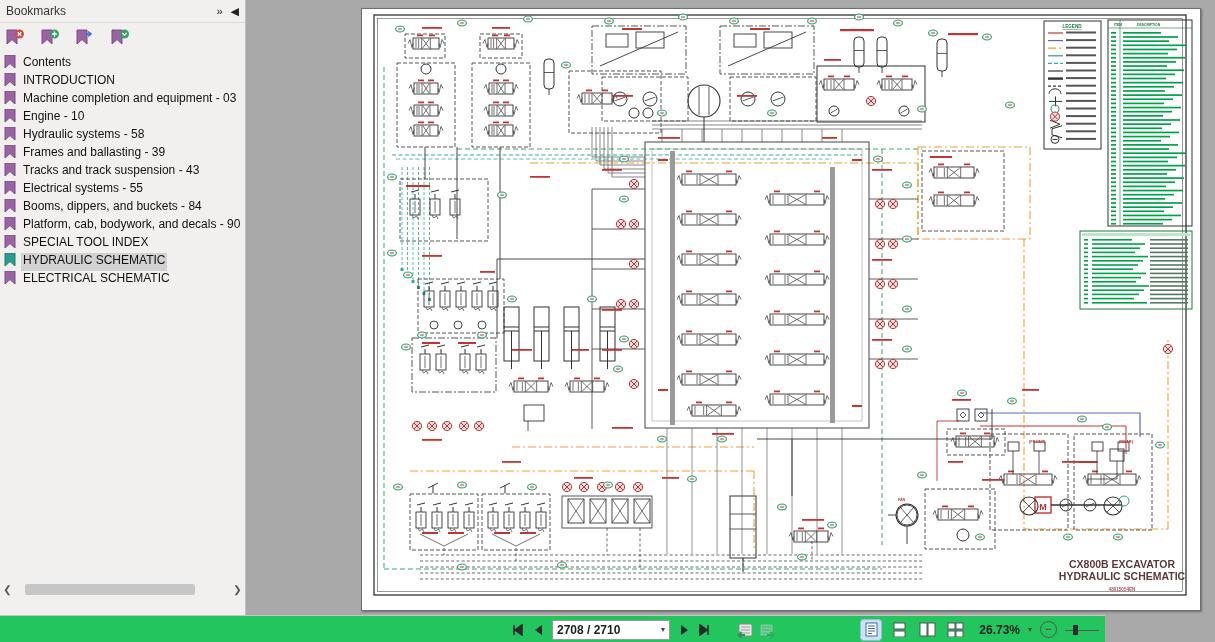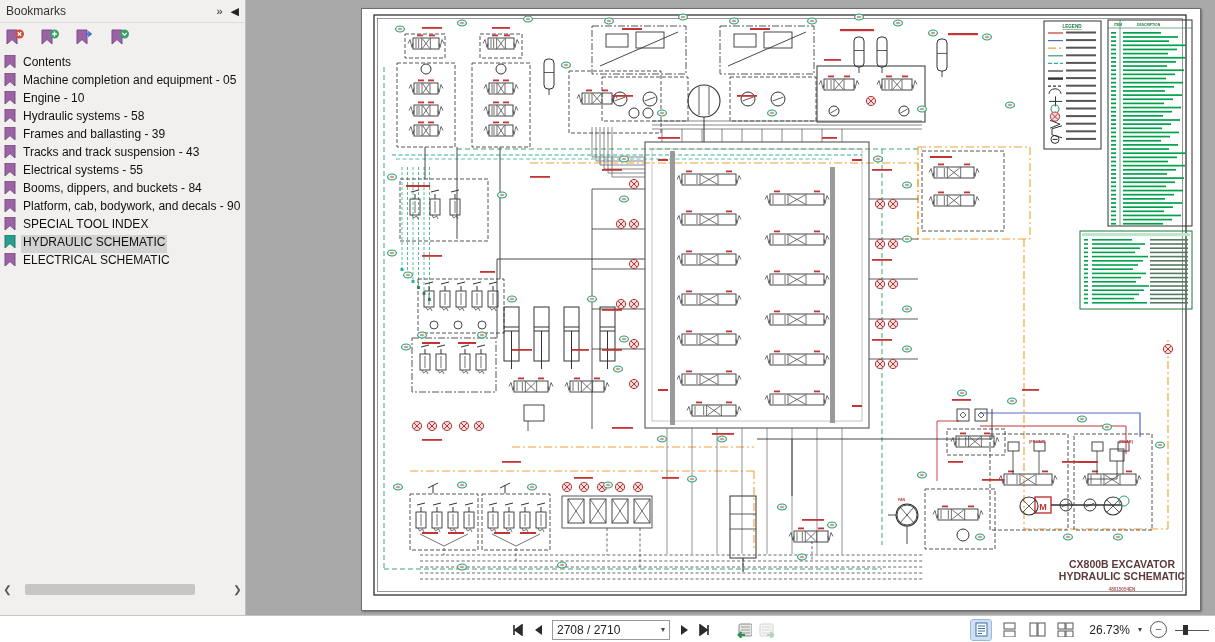--- a/index.html
+++ b/index.html
@@ -23,21 +23,21 @@
   
   .panel-hscroll{position:absolute;left:0;bottom:18px;width:245px;height:15px;display:flex;align-items:center;}
   .hs-btn{width:15px;height:15px;display:flex;align-items:center;justify-content:center;font-size:10px;color:#555;background:#f1f0ef;}
   .hs-track{flex:1;height:15px;background:#f1f0ef;position:relative;}
   .hs-thumb{position:absolute;left:10px;top:2px;height:11px;width:170px;background:#c6c6c6;border-radius:2px;}
   
   .docarea{position:absolute;left:246px;top:0;width:969px;height:615px;background:#a9a9a9;}
   .page{position:absolute;left:115px;top:8px;width:838px;height:601px;background:#ffffff;border:1px solid #6e6e6e;box-shadow:1px 1px 2px rgba(0,0,0,.35);}
   .page svg{position:absolute;left:0;top:0;}
   
-  .statusbar{position:absolute;left:0;top:615px;width:1215px;height:27px;background:#ffffff;border-top:1px solid #c6c4c2;display:flex;align-items:center;}
+  .statusbar{position:absolute;left:0;top:615px;width:1105px;height:27px;background:#22c55e;border-top:1px solid #c6c4c2;display:flex;align-items:center;font-weight:bold;}
   .sb-center{position:absolute;left:508px;display:flex;align-items:center;gap:6px;}
   .nav-ic{width:16px;height:16px;display:flex;align-items:center;justify-content:center;}
   .pagebox{width:108px;height:18px;background:#fff;border:1px solid #9a9a9a;display:flex;align-items:center;font-size:12px;color:#222;padding:0 4px;}
   .pagebox .val{flex:1;}
   .pagebox .caret{font-size:8px;color:#444;}
   .sb-right{position:absolute;right:6px;display:flex;align-items:center;gap:8px;}
   .layout-ic{width:20px;height:20px;display:flex;align-items:center;justify-content:center;border-radius:2px;}
   .layout-ic.active{background:#cfe0f2;outline:1px solid #9db9d8;}
   .zoom-pct{font-size:12px;color:#222;margin-left:6px;}
   .caret-s{font-size:8px;color:#444;}
@@ -89,21 +89,27 @@
       <div class="bm-item">
         <svg class="flag" viewBox="0 0 15 14">
           <path d="M2,0 h10 v13 l-5,-4.5 l-5,4.5 z" fill="#9a64a4" stroke="#7c4b86" stroke-width="1"></path>
         </svg>
         <span class="lbl">Contents</span>
       </div>
       <div class="bm-item">
         <svg class="flag" viewBox="0 0 15 14">
           <path d="M2,0 h10 v13 l-5,-4.5 l-5,4.5 z" fill="#9a64a4" stroke="#7c4b86" stroke-width="1"></path>
         </svg>
-        <span class="lbl">Machine completion and equipment - 05</span>
+        <span class="lbl">INTRODUCTION</span>
+      </div>
+      <div class="bm-item">
+        <svg class="flag" viewBox="0 0 15 14">
+          <path d="M2,0 h10 v13 l-5,-4.5 l-5,4.5 z" fill="#9a64a4" stroke="#7c4b86" stroke-width="1"></path>
+        </svg>
+        <span class="lbl">Machine completion and equipment - 03</span>
       </div>
       <div class="bm-item">
         <svg class="flag" viewBox="0 0 15 14">
           <path d="M2,0 h10 v13 l-5,-4.5 l-5,4.5 z" fill="#9a64a4" stroke="#7c4b86" stroke-width="1"></path>
         </svg>
         <span class="lbl">Engine - 10</span>
       </div>
       <div class="bm-item">
         <svg class="flag" viewBox="0 0 15 14">
           <path d="M2,0 h10 v13 l-5,-4.5 l-5,4.5 z" fill="#9a64a4" stroke="#7c4b86" stroke-width="1"></path>

